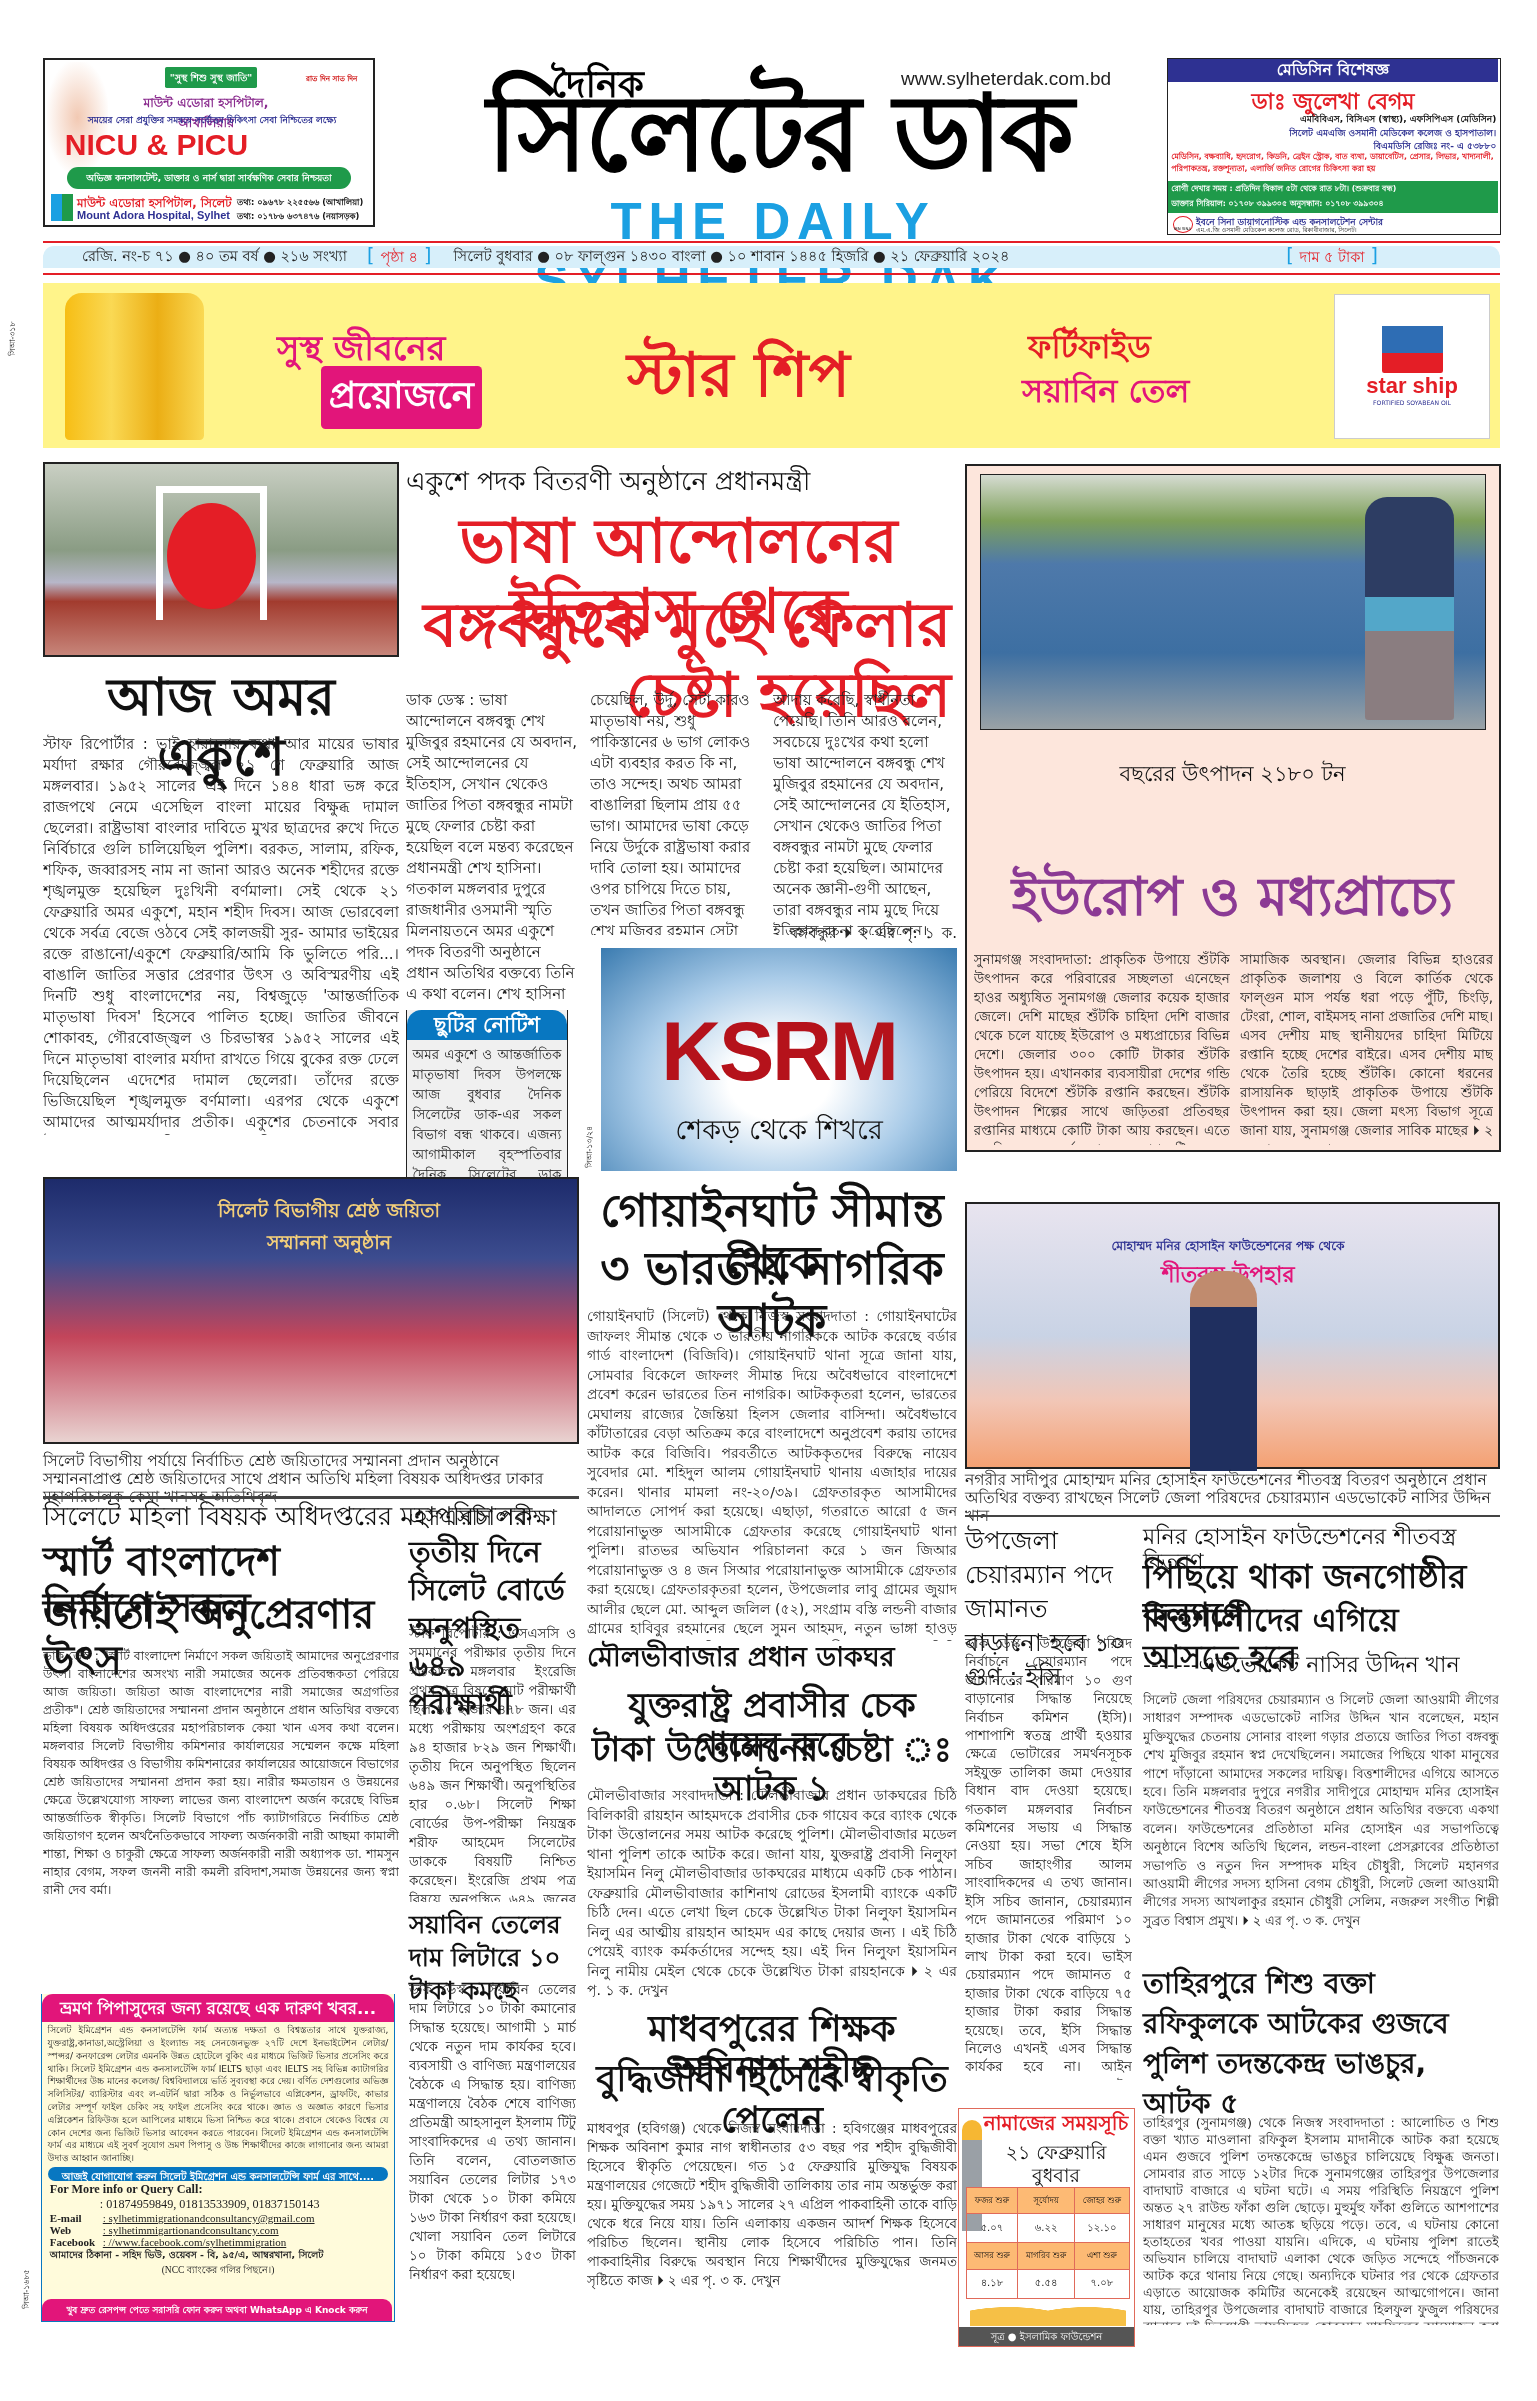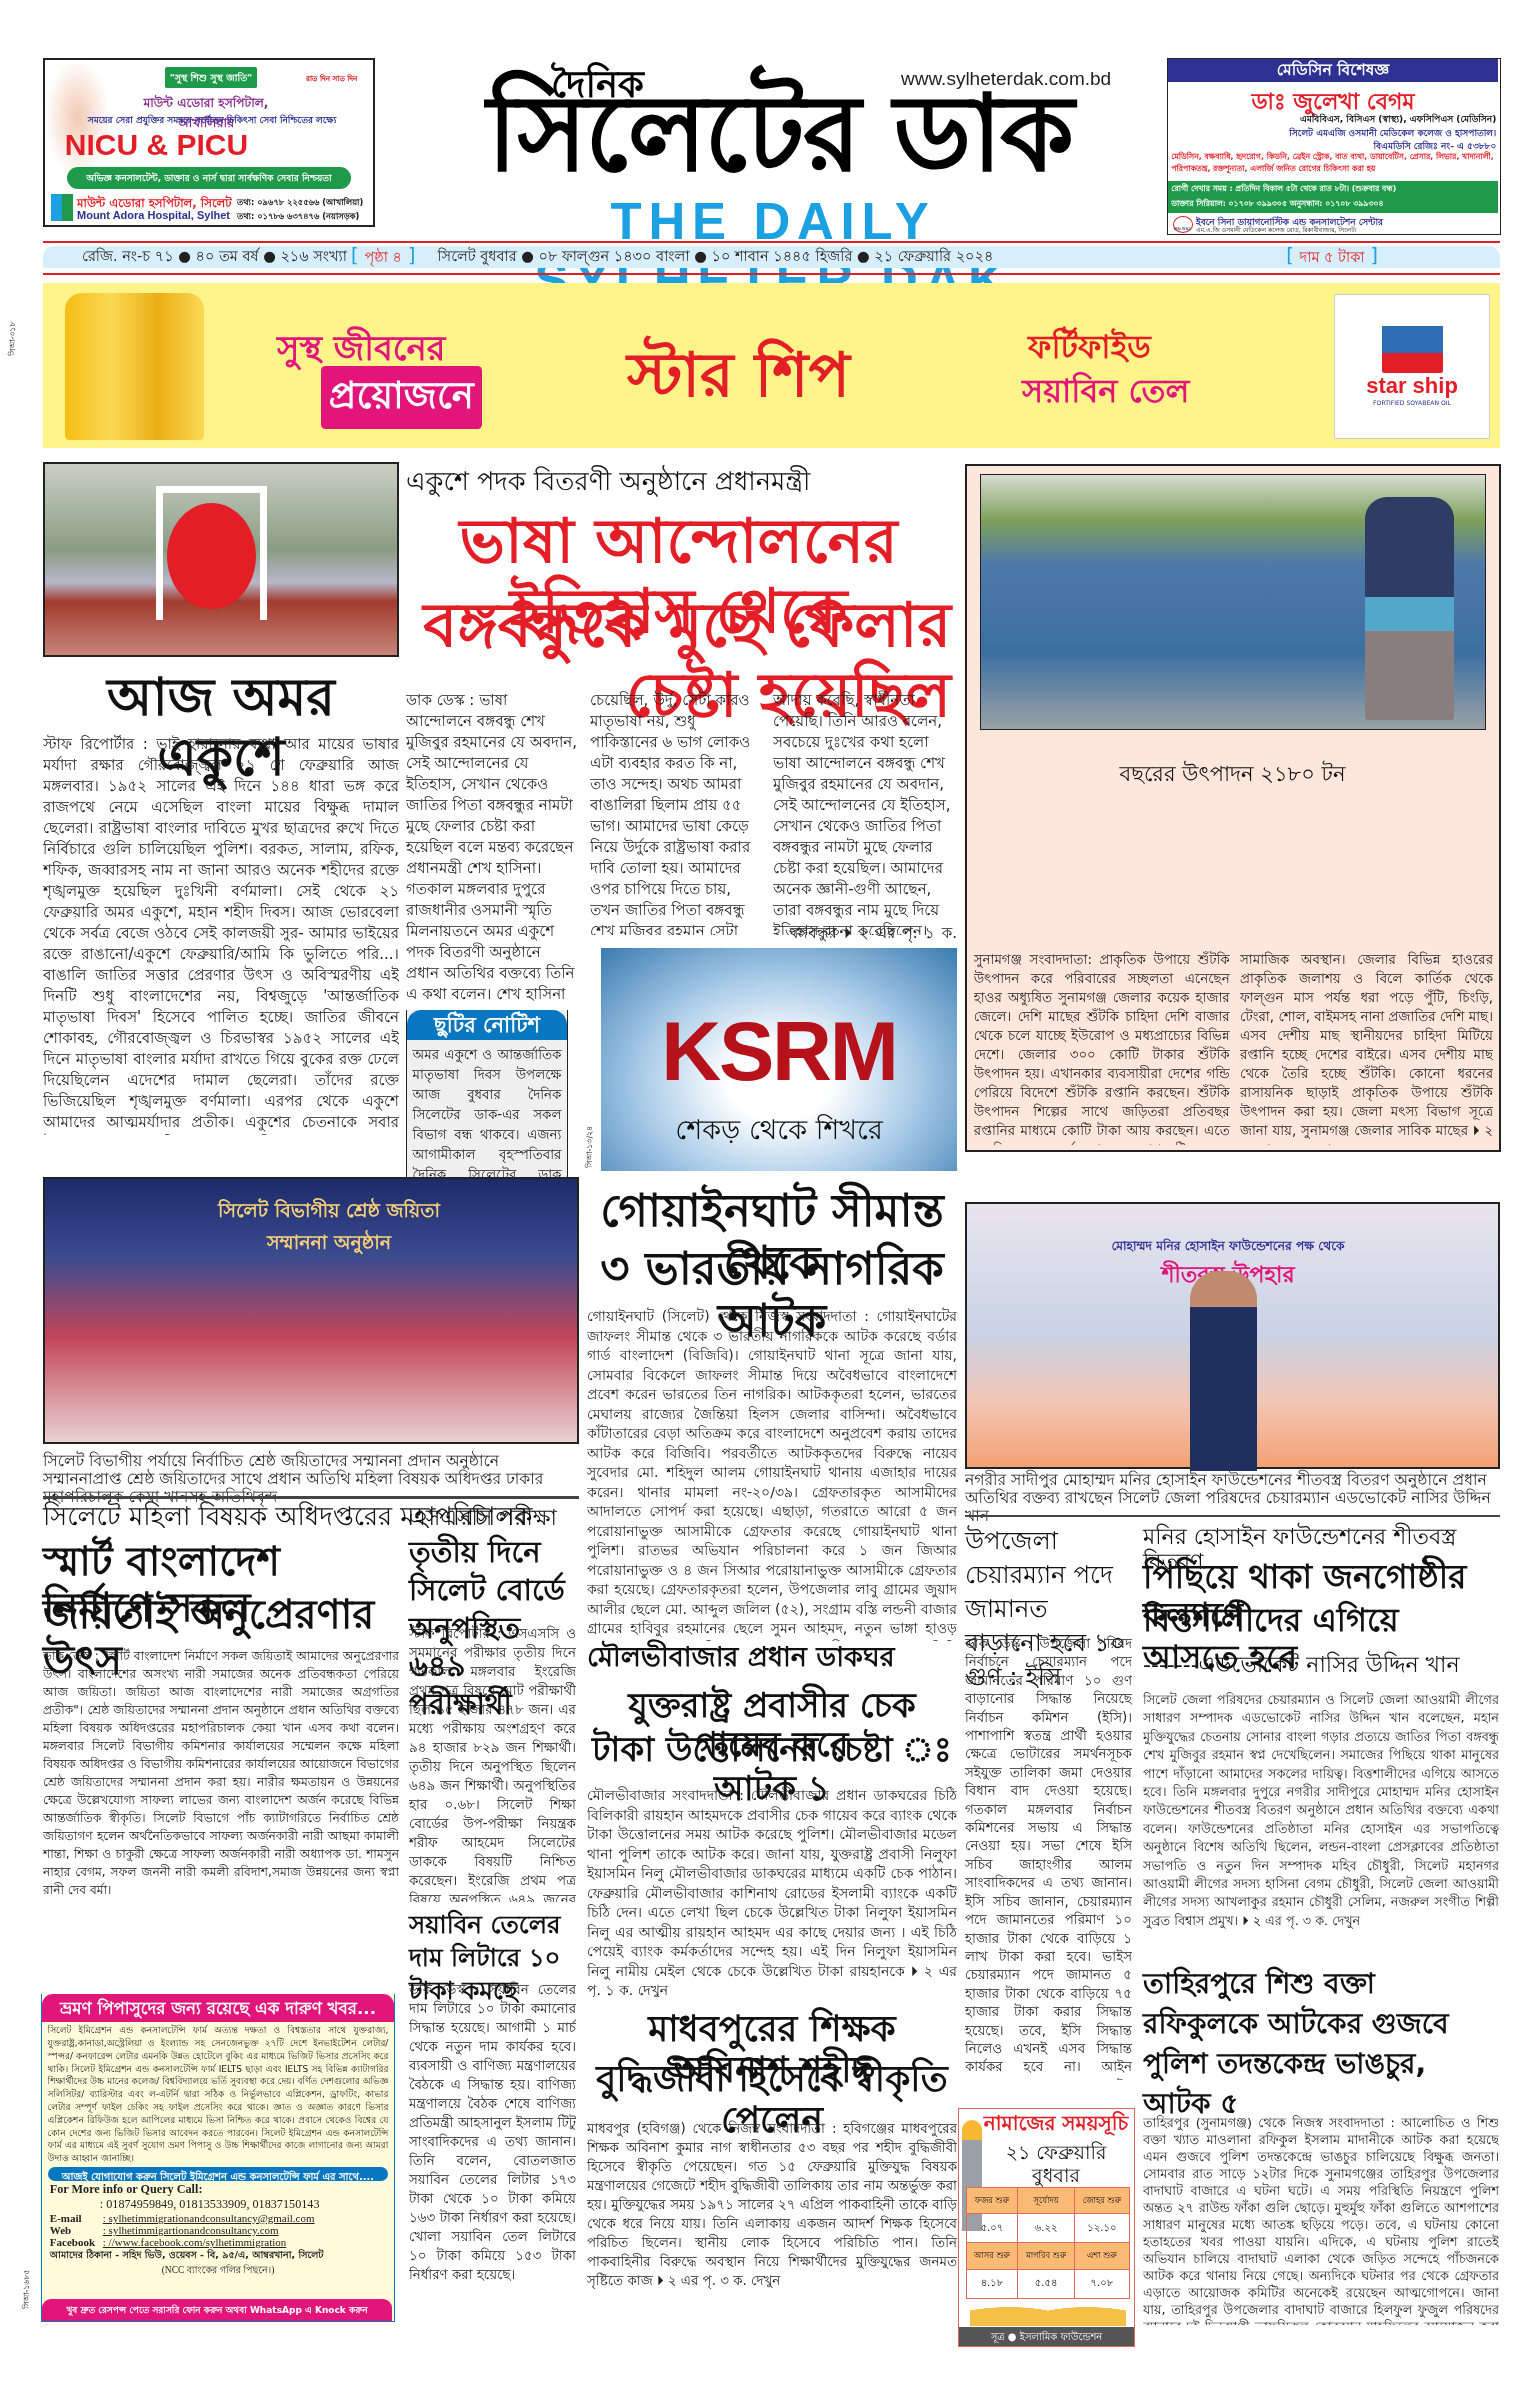--- a/index.html
+++ b/index.html
@@ -48,21 +48,21 @@
     <div style="color:#fff;font-size:7.8px;font-weight:bold;line-height:14.5px">ডাক্তার সিরিয়াল: ০১৭০৮ ৩৯৯৩০৫ অনুসন্ধান: ০১৭০৮ ৩৯৯৩০৪</div>
   </div>
   <div class="abs" style="left:4.5px;top:157px;width:20px;height:16.7px;border-radius:50%;border:1.7px solid #e41e26;font-size:3.9px;text-align:center;line-height:24.5px">IBN SINA</div>
   <div class="abs" style="left:28px;top:156px;color:#2e3192;font-size:9px;font-weight:bold">ইবনে সিনা ডায়াগনোস্টিক এন্ড কনসালটেশন সেন্টার</div>
   <div class="abs" style="left:28px;top:166px;font-size:6.1px">এম.এ.জি ওসমানী মেডিকেল কলেজ রোড, রিকাবীবাজার, সিলেট।</div>
 </div>
 
 <div class="abs" style="left:43px;top:241px;width:1457px;height:1.7px;background:#e41e26"></div>
 <div class="abs" style="left:43px;top:246px;width:1457px;height:22px;background:#d7effa;border-radius:11px 11px 0 0;display:flex;align-items:center;font-size:14.5px;color:#222">
   <span style="margin-left:39px">রেজি. নং-চ ৭১ ● ৪০ তম বর্ষ ● ২১৬ সংখ্যা</span>
-  <span style="margin-left:4px;color:#1ba0e2;font-size:19px">[ <span style="color:#e41e26;font-size:14.5px">পৃষ্ঠা ৪</span> ]</span>
+  <span style="margin-left:20px;color:#1ba0e2;font-size:19px">[ <span style="color:#e41e26;font-size:14.5px">পৃষ্ঠা ৪</span> ]</span>
   <span style="margin-left:22px">সিলেট বুধবার ● ০৮ ফাল্গুন ১৪৩০ বাংলা ● ১০ শাবান ১৪৪৫ হিজরি ● ২১ ফেব্রুয়ারি ২০২৪</span>
   <span style="margin-left:auto;margin-right:122px;color:#1ba0e2;font-size:19px">[ <span style="color:#e41e26;font-size:14.5px">দাম ৫ টাকা</span> ]</span>
 </div>
 <div class="abs" style="left:43px;top:273px;width:1457px;height:1.7px;background:#e41e26"></div>
 
 <div class="abs" style="left:43px;top:283px;width:1457px;height:165px;background:#fff48a">
   <div class="abs" style="left:22px;top:10px;width:139px;height:147px;background:linear-gradient(90deg,#f5b400,#f9d44a,#e8a200,#f9d44a);border-radius:16.7px 16.7px 4.5px 4.5px;opacity:.85"></div>
   <div class="abs" style="left:234px;top:39px;font-size:34px;font-weight:bold;color:#e2157a">সুস্থ জীবনের</div>
   <div class="abs" style="left:278px;top:83px;font-size:37px;font-weight:bold;color:#fff;background:#e2157a;padding:0 7.8px;border-radius:4.5px">প্রয়োজনে</div>
   <div class="abs" style="left:584px;top:45px;font-size:61px;font-weight:bold;color:#e41e26">স্টার শিপ</div>
@@ -107,20 +107,21 @@
   <div class="abs" style="left:0;top:161px;width:356px;text-align:center;font-size:27px;color:#111">শেকড় থেকে শিখরে</div>
   <div class="abs" style="left:0;top:56px;width:356px;text-align:center;font-size:83px;font-weight:bold;color:#b5121b;font-family:'Liberation Sans',sans-serif;letter-spacing:-2.2px">KSRM</div>
 </div>
 <div class="abs" style="left:583px;top:1168px;font-size:7.8px;transform:rotate(-90deg);transform-origin:left top">সিআ-১৩/২৪</div>
 
 <div class="abs" style="left:965px;top:464px;width:536px;height:688px;background:#fde6dc;border:2.2px solid #222">
   <div class="abs" style="left:13.4px;top:7.8px;width:506px;height:256px;border:1.7px solid #222;background:linear-gradient(180deg,#d6dcd2 0,#7ea05a 18%,#4e79aa 35%,#3d6fa2 70%,#9aa2a6 100%)">
     <div class="abs" style="left:384px;top:22px;width:89px;height:223px;background:linear-gradient(180deg,#2d3d63 0 45%,#53a7c9 45% 60%,#8a7d80 60%);border-radius:22px 22px 3.3px 3.3px"></div>
   </div>
   <div class="abs" style="left:0;top:292px;width:531px;text-align:center;font-size:21px">বছরের উৎপাদন ২১৮০ টন</div>
+  <div class="abs hd" style="left:0;top:401px;width:531px;text-align:center;font-size:53px;color:#8b3a94">ইউরোপ ও মধ্যপ্রাচ্যে</div>
   <div class="abs txt" style="left:6.7px;top:484px;width:256px;height:195px;overflow:hidden;font-size:13.4px;line-height:19px">সুনামগঞ্জ সংবাদদাতা: প্রাকৃতিক উপায়ে শুঁটকি উৎপাদন করে পরিবারের সচ্ছলতা এনেছেন হাওর অধ্যুষিত সুনামগঞ্জ জেলার কয়েক হাজার জেলে। দেশি মাছের শুঁটকি চাহিদা দেশি বাজার থেকে চলে যাচ্ছে ইউরোপ ও মধ্যপ্রাচ্যের বিভিন্ন দেশে। জেলার ৩০০ কোটি টাকার শুঁটকি উৎপাদন হয়। এখানকার ব্যবসায়ীরা দেশের গন্ডি পেরিয়ে বিদেশে শুঁটকি রপ্তানি করছেন। শুঁটকি উৎপাদন শিল্পের সাথে জড়িতরা প্রতিবছর রপ্তানির মাধ্যমে কোটি টাকা আয় করছেন। এতে একদিকে যেমন কর্মসংস্থানের সুযোগ সৃষ্টি হয়েছে, তেমনি উপার্জনের মাধ্যমে তৈরী হয়েছে</div>
   <div class="abs txt" style="left:273px;top:484px;width:253px;height:195px;overflow:hidden;font-size:13.4px;line-height:19px">
     <span>সামাজিক অবস্থান। জেলার বিভিন্ন হাওরের প্রাকৃতিক জলাশয় ও বিলে কার্তিক থেকে ফাল্গুন মাস পর্যন্ত ধরা পড়ে পুঁটি, চিংড়ি, টেংরা, শোল, বাইমসহ নানা প্রজাতির দেশি মাছ। এসব দেশীয় মাছ স্থানীয়দের চাহিদা মিটিয়ে রপ্তানি হচ্ছে দেশের বাইরে। এসব দেশীয় মাছ থেকে তৈরি হচ্ছে শুঁটকি। কোনো ধরনের রাসায়নিক ছাড়াই প্রাকৃতিক উপায়ে শুঁটকি উৎপাদন করা হয়। জেলা মৎস্য বিভাগ সূত্রে জানা যায়, সুনামগঞ্জ জেলার সাবিক মাছের</span>
     <span>⏵ ২ এর পৃ. ২ ক. দেখুন</span>
   </div>
 </div>
 
 <div class="abs box" style="left:43px;top:1177px;width:536px;height:267px;background:linear-gradient(180deg,#1d2b6b 0,#3c4c8f 30%,#c3455a 60%,#e9d3d1 100%)">
   <div class="abs" style="left:167px;top:16.7px;width:234px;text-align:center;color:#f5d07a;font-size:19px;font-weight:bold">সিলেট বিভাগীয় শ্রেষ্ঠ জয়িতা সম্মাননা অনুষ্ঠান</div>
 </div>

